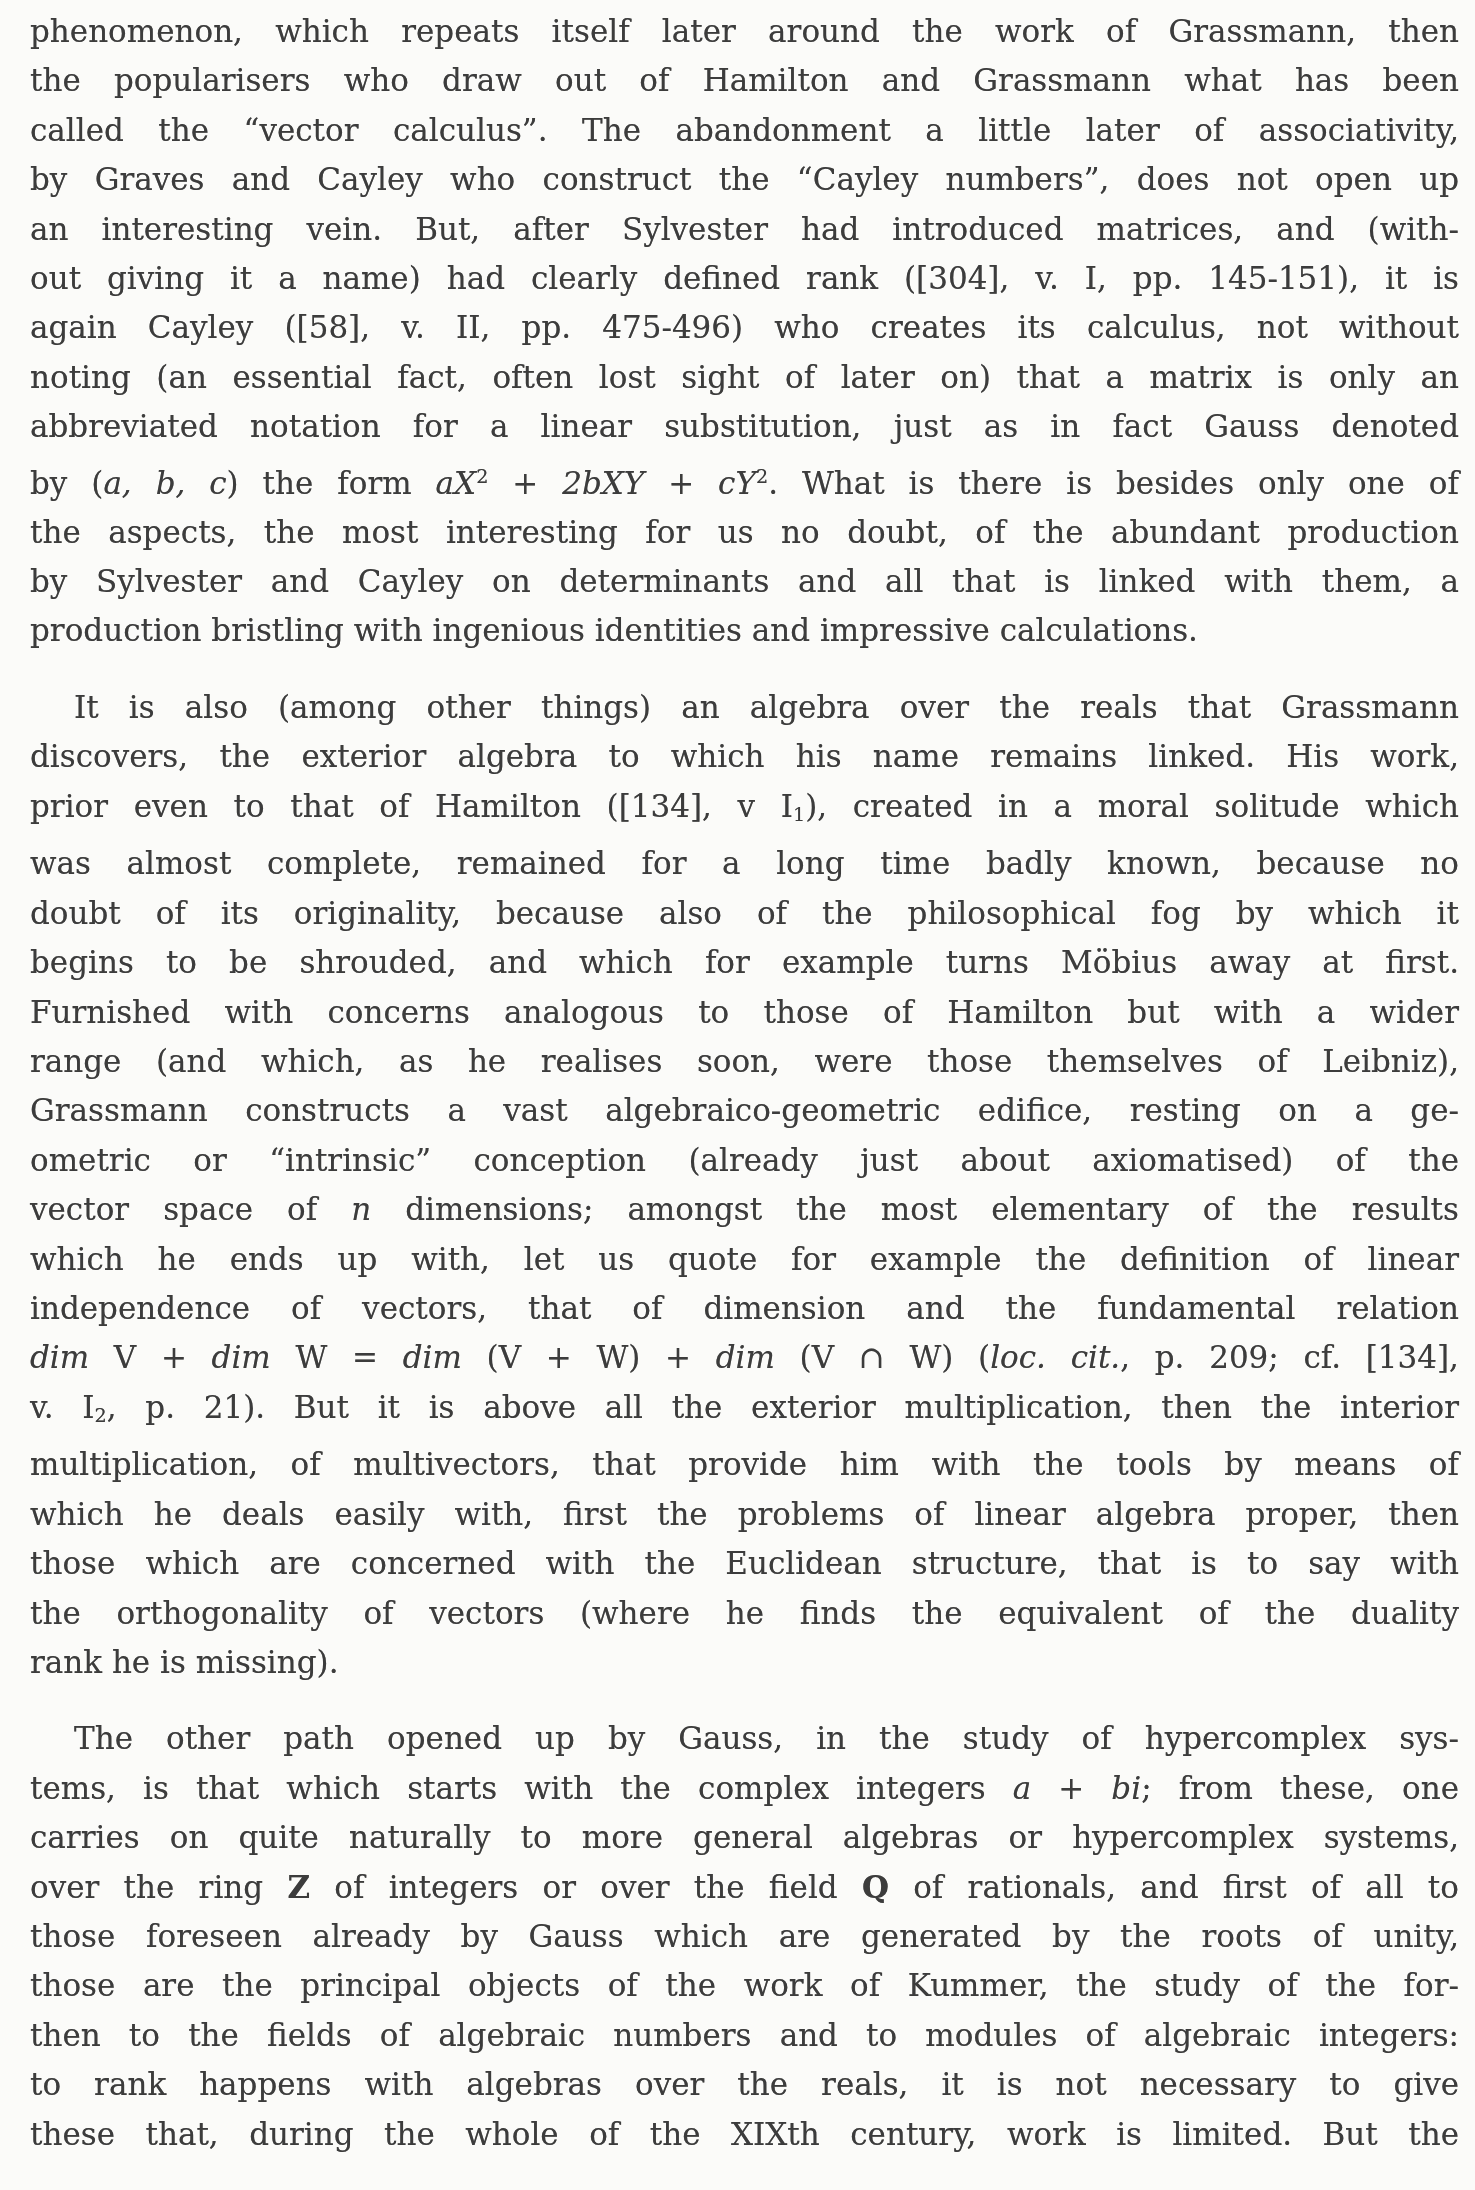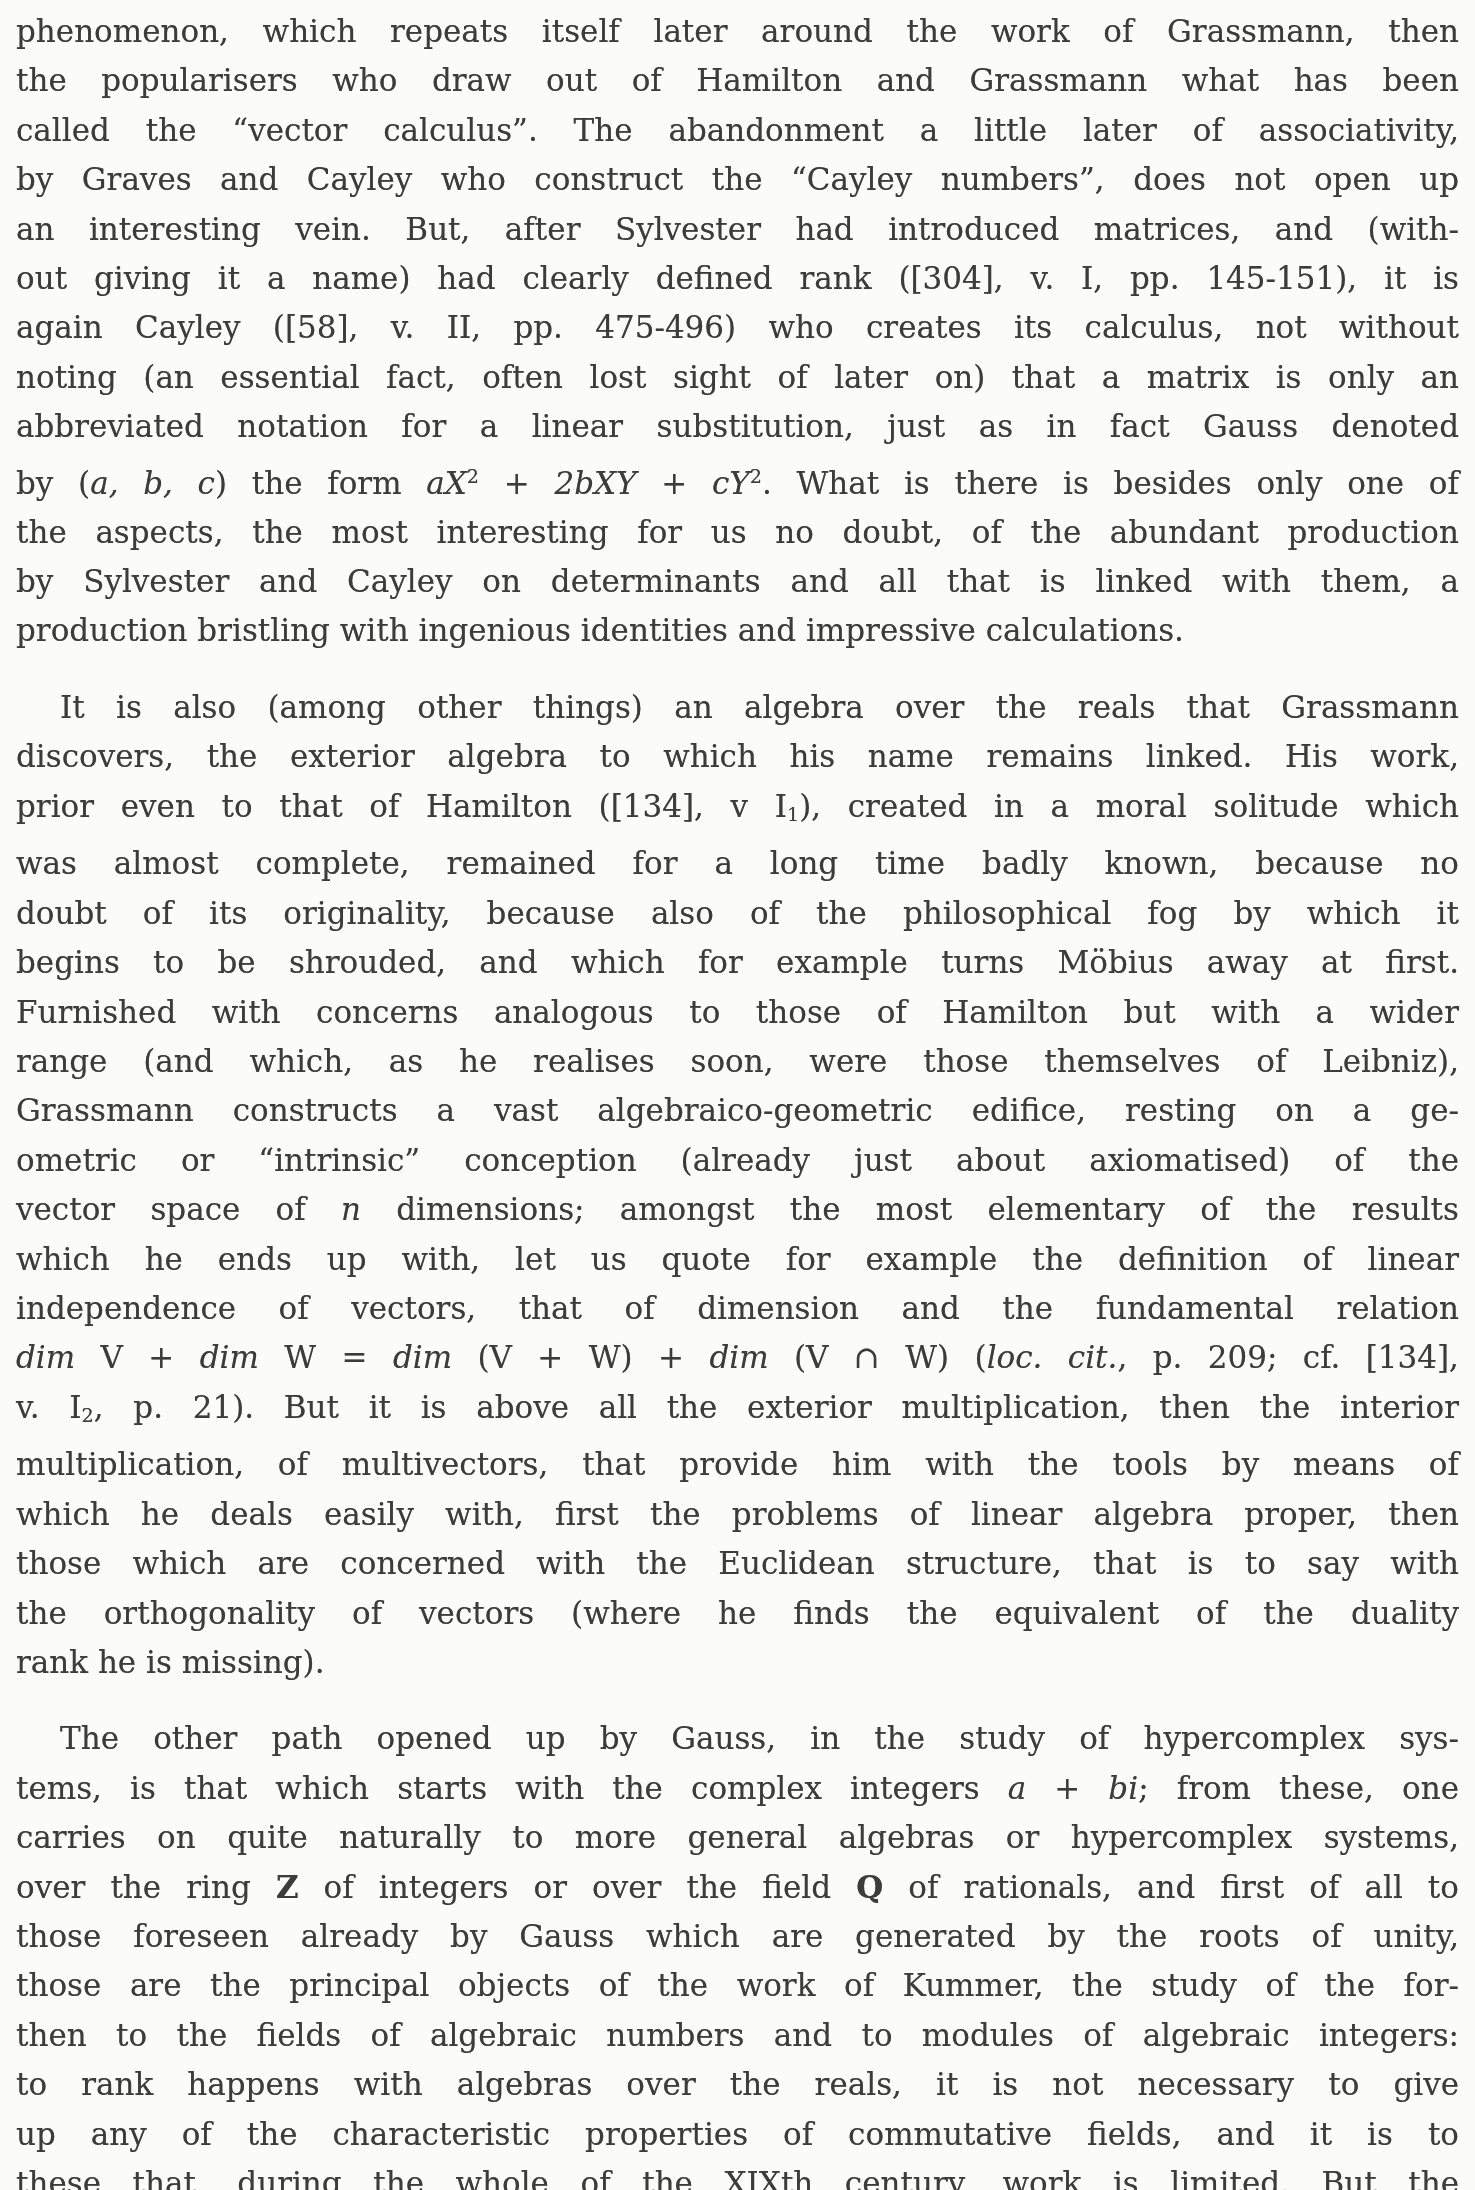--- a/index.html
+++ b/index.html
@@ -6,21 +6,21 @@
     margin: 0;
     padding: 0;
     background: #e8e8e6;
   }
   .page {
     width: 1475px;
     height: 2190px;
     margin: 0 auto;
     background: #fbfbf9;
     box-sizing: border-box;
-    padding: 7px 16px 0 16px;
+    padding: 7px 16px 0 30px;
     overflow: hidden;
     font-family: "DejaVu Serif", "Liberation Serif", serif;
     font-size: 31px;
     line-height: 49.4px;
     color: #3c3c3c;
     text-shadow: 0 0 0.6px rgba(60,60,60,0.55);
   }
   .paragraph { margin: 0; }
   .line {
     text-align: justify;
@@ -77,16 +77,15 @@
     </div>
     <div class="paragraph">
       <div class="line indent"><span class="seg-n">The other path opened up by Gauss, in the study of hypercomplex sys-</span></div>
       <div class="line"><span class="seg-n">tems, is that which starts with the complex integers </span><span class="seg-i">a + bi</span><span class="seg-n">; from these, one</span></div>
       <div class="line"><span class="seg-n">carries on quite naturally to more general algebras or hypercomplex systems,</span></div>
       <div class="line"><span class="seg-n">over the ring </span><span class="seg-b">Z</span><span class="seg-n"> of integers or over the field </span><span class="seg-b">Q</span><span class="seg-n"> of rationals, and first of all to</span></div>
       <div class="line"><span class="seg-n">those foreseen already by Gauss which are generated by the roots of unity,</span></div>
       <div class="line"><span class="seg-n">those are the principal objects of the work of Kummer, the study of the for-</span></div>
       <div class="line"><span class="seg-n">then to the fields of algebraic numbers and to modules of algebraic integers:</span></div>
       <div class="line"><span class="seg-n">to rank happens with algebras over the reals, it is not necessary to give</span></div>
-      <div class="line"><span class="seg-n">up any of the characteristic properties of commutative fields, and it is to</span></div>
       <div class="line"><span class="seg-n">these that, during the whole of the XIXth century, work is limited. But the</span></div>
     </div>
   </div>
 
 </body></html>

